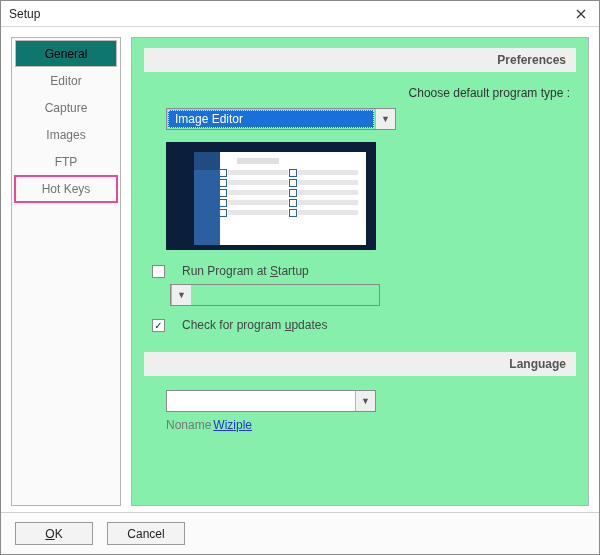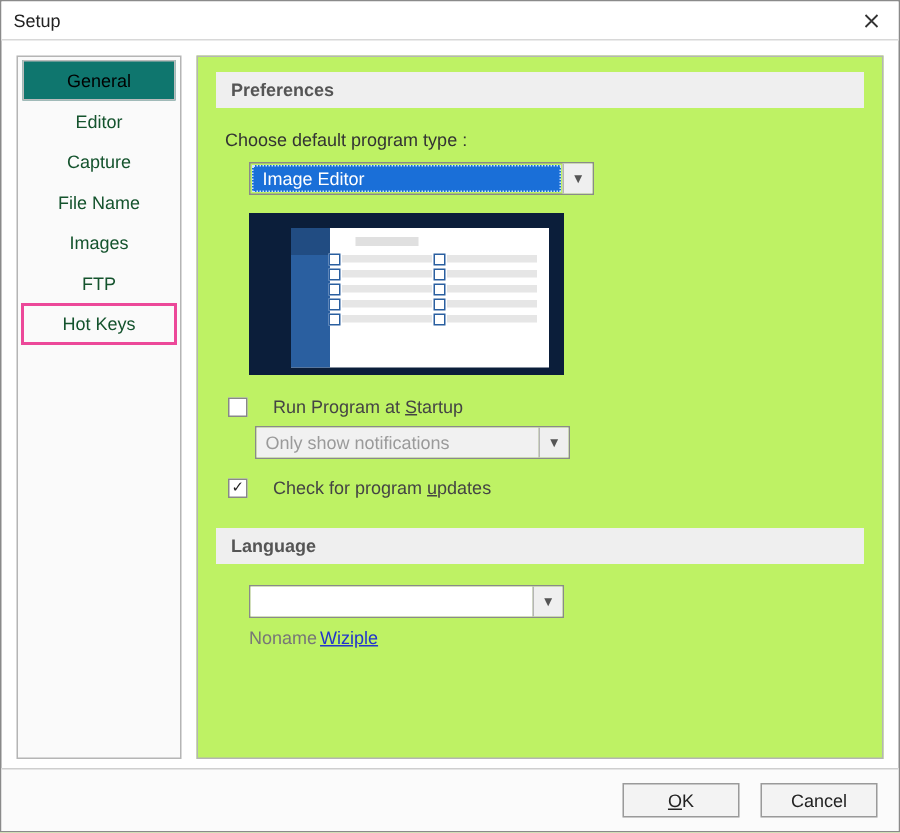--- a/index.html
+++ b/index.html
@@ -45,42 +45,43 @@
     width: 110px;
     border: 1px solid #b5b5b5;
     background: #fafafa;
     padding-top: 2px;
   }
   .side-item {
     height: 27px;
     line-height: 27px;
     text-align: center;
     font-size: 12px;
-    color: #14532d;
+    color: #737373;
     cursor: pointer;
     margin: 0 3px;
     border: 1px solid transparent;
   }
   .side-item.selected {
     background: #0f766e;
     border: 1px solid #bcbcbc;
     color: #000;
   }
   .side-item.highlighted {
     border: 2px solid #ec4899;
     margin: 0 2px;
     line-height: 24px;
     height: 28px;
   }
   .content {
     flex: 1;
     border: 1px solid #b5b5b5;
-    background: #bef264;
+    background: #86efac;
     padding: 10px 18px 10px 18px;
     overflow: auto;
+    text-align: right;
   }
   .section-header {
     background: #efefef;
     padding: 5px 10px;
     font-weight: 600;
     color: #555;
     margin: 0 -6px 14px -6px;
   }
   .field-label {
     font-size: 12px;
@@ -191,21 +192,21 @@
     margin: 6px 0 0 16px;
     font-size: 12px;
     color: #777;
   }
   .link { color: #2235cc; text-decoration: underline; cursor: pointer; }
   .footer {
     height: 42px;
     border-top: 1px solid #cfcfcf;
     display:flex;
     align-items:center;
-    justify-content:flex-end;
+    justify-content:flex-start;
     gap: 14px;
     padding: 0 14px;
     background: #fbfbfb;
   }
   .btn {
     min-width: 78px;
     height: 23px;
     border: 1px solid #9a9a9a;
     background: #f3f3f3;
     font-size: 12px;
@@ -228,21 +229,20 @@
           <path d="M1 1 L9 9 M9 1 L1 9" stroke="#333" stroke-width="1.2" fill="none"></path>
         </svg>
     </div>
   </div>
 
   <div class="body">
     <div class="sidebar">
       <div class="side-item selected"><span>General</span></div>
       <div class="side-item"><span>Editor</span></div>
       <div class="side-item"><span>Capture</span></div>
-      <div class="side-item"><span>File Name</span></div>
       <div class="side-item"><span>Images</span></div>
       <div class="side-item"><span>FTP</span></div>
       <div class="side-item highlighted"><span>Hot Keys</span></div>
     </div>
 
     <div class="content">
 
       <div class="section-header">Preferences</div>
 
       <div class="field-label">Choose default program type :</div>
@@ -275,21 +275,20 @@
           </div>
         </div>
       </div>
 
       <div class="check-row">
         <div class="checkbox"></div>
         <span>Run Program at <span class="u">S</span>tartup</span>
       </div>
 
       <div class="combo disabled" style="margin-left:20px; width:210px;">
-        <div class="combo-value">Only show notifications</div>
         <div class="combo-arrow">▼</div>
       </div>
 
       <div class="mono-gap"></div>
 
       <div class="check-row">
         <div class="checkbox">✓</div>
         <span>Check for program <span class="u">u</span>pdates</span>
       </div>
 

